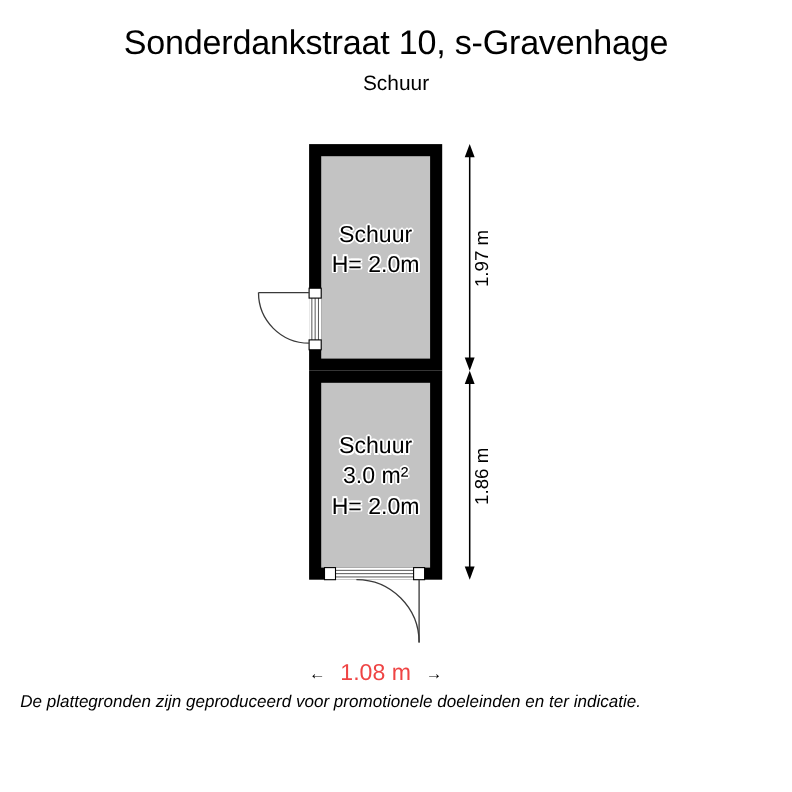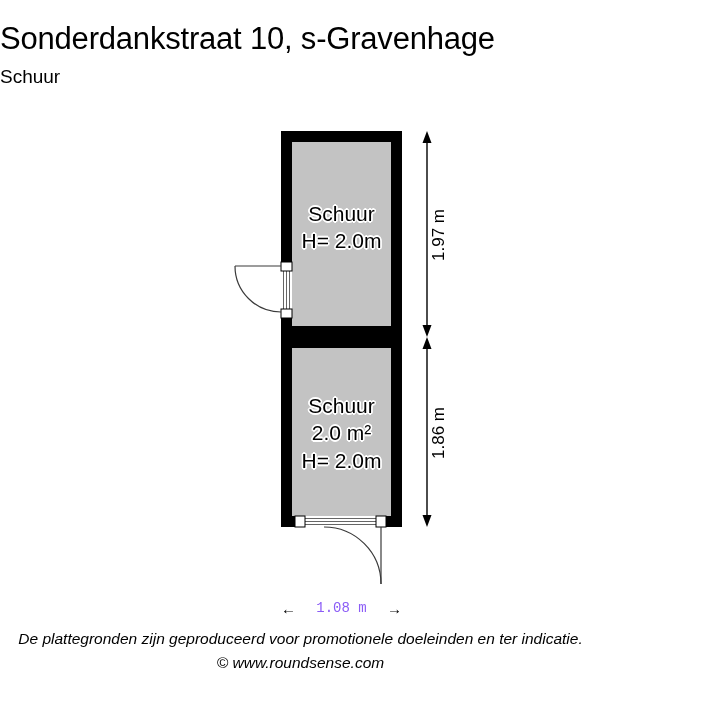--- a/index.html
+++ b/index.html
@@ -22,20 +22,21 @@
     height: 720px;
     background: #ffffff;
   }
 
   
   .header {
     position: absolute;
     left: 0;
     top: 0;
     width: 720px;
+    text-align: center;
   }
   .title {
     margin: 0;
     padding-top: 22px;
     font-size: 31px;
     font-weight: 400;
     letter-spacing: -0.2px;
     line-height: 1.1;
     font-family: "Liberation Sans", sans-serif;
     color: #000;
@@ -89,23 +90,23 @@
     position: absolute;
     font-family: "Liberation Sans", sans-serif;
     font-size: 17px;
     color: #000;
     white-space: nowrap;
     transform-origin: 50% 50%;
     transform: rotate(-90deg);
   }
   .dim-h {
     position: absolute;
-    font-family: Liberation Mono, monospace;
-    font-size: 14px;
-    color: #8b5cf6;
+    font-family: Liberation Sans, sans-serif;
+    font-size: 21px;
+    color: #ef4444;
     white-space: nowrap;
   }
 
   
   .footer {
     position: absolute;
     left: 0;
     width: 601px;
     text-align: center;
     font-style: italic;
@@ -185,33 +186,32 @@
     </svg>
   </div>
 
   <div class="room-label" style="left: 282px; top: 200px; width: 119px;">
     <span class="ln">Schuur</span>
     <span class="ln">H= 2.0m</span>
   </div>
 
   <div class="room-label" style="left: 282px; top: 392px; width: 119px;">
     <span class="ln">Schuur</span>
-    <span class="ln">2.0 m²</span>
+    <span class="ln">3.0 m²</span>
     <span class="ln">H= 2.0m</span>
   </div>
 
   <div class="dim-v" style="left: 404px; top: 225px; width: 70px; text-align: center;">1.97 m</div>
 
   <div class="dim-v" style="left: 404px; top: 423px; width: 70px; text-align: center;">1.86 m</div>
 
   <div style="position:absolute; left:281px; top:600px; width:121px;
               display:flex; align-items:center; justify-content:space-between;">
     <span style="font-size:15px; line-height:1;">←</span>
     <span class="dim-h" style="position:static;">1.08 m</span>
     <span style="font-size:15px; line-height:1;">→</span>
   </div>
 
   <div class="footer" style="top: 627px;">
     <span class="fline">De plattegronden zijn geproduceerd voor promotionele doeleinden en ter indicatie.</span>
-    <span class="fline">© www.roundsense.com</span>
   </div>
 
 </div>
 
 </body></html>

